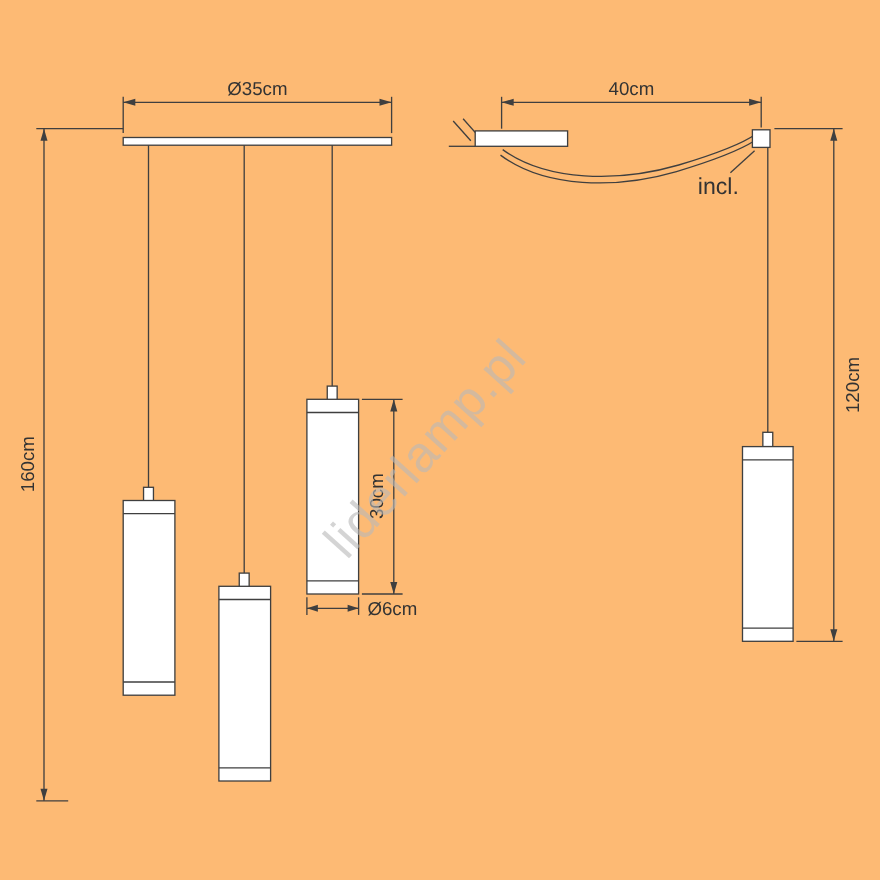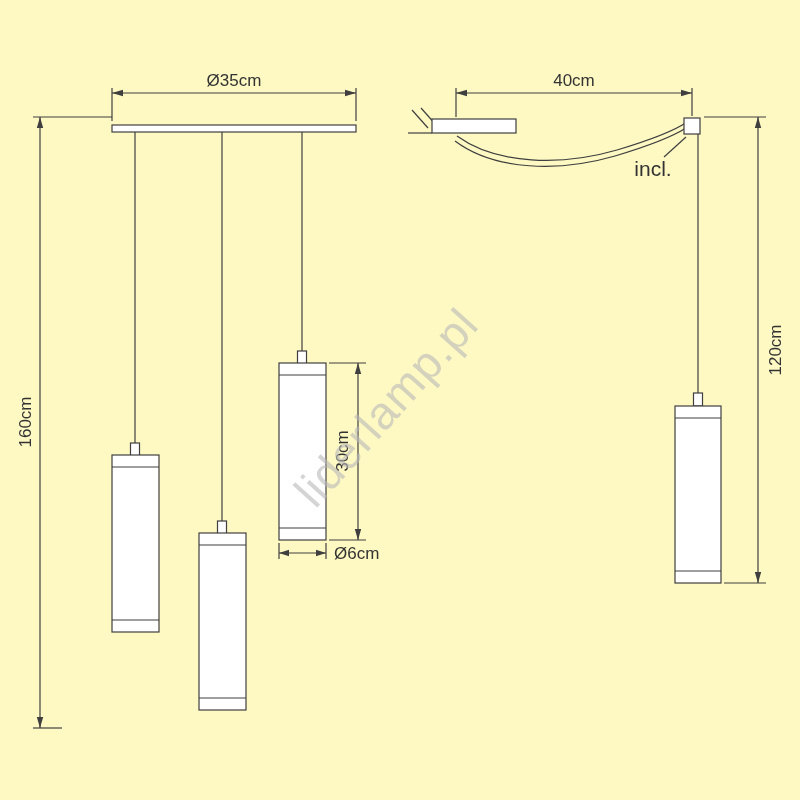--- a/index.html
+++ b/index.html
@@ -3,21 +3,21 @@
 <meta charset="utf-8">
 <style>
   html, body {
     margin: 0;
     padding: 0;
     background: #ffffff;
   }
   .page {
     width: 800px;
     height: 800px;
-    background: #fef9c3;
+    background: #fdba74;
     position: relative;
     overflow: hidden;
     font-family: "Liberation Sans", sans-serif;
   }
   svg { display: block; }
   .draw line, .draw path {
     stroke: #3f3f3f;
     stroke-width: 1.2;
     fill: none;
   }

